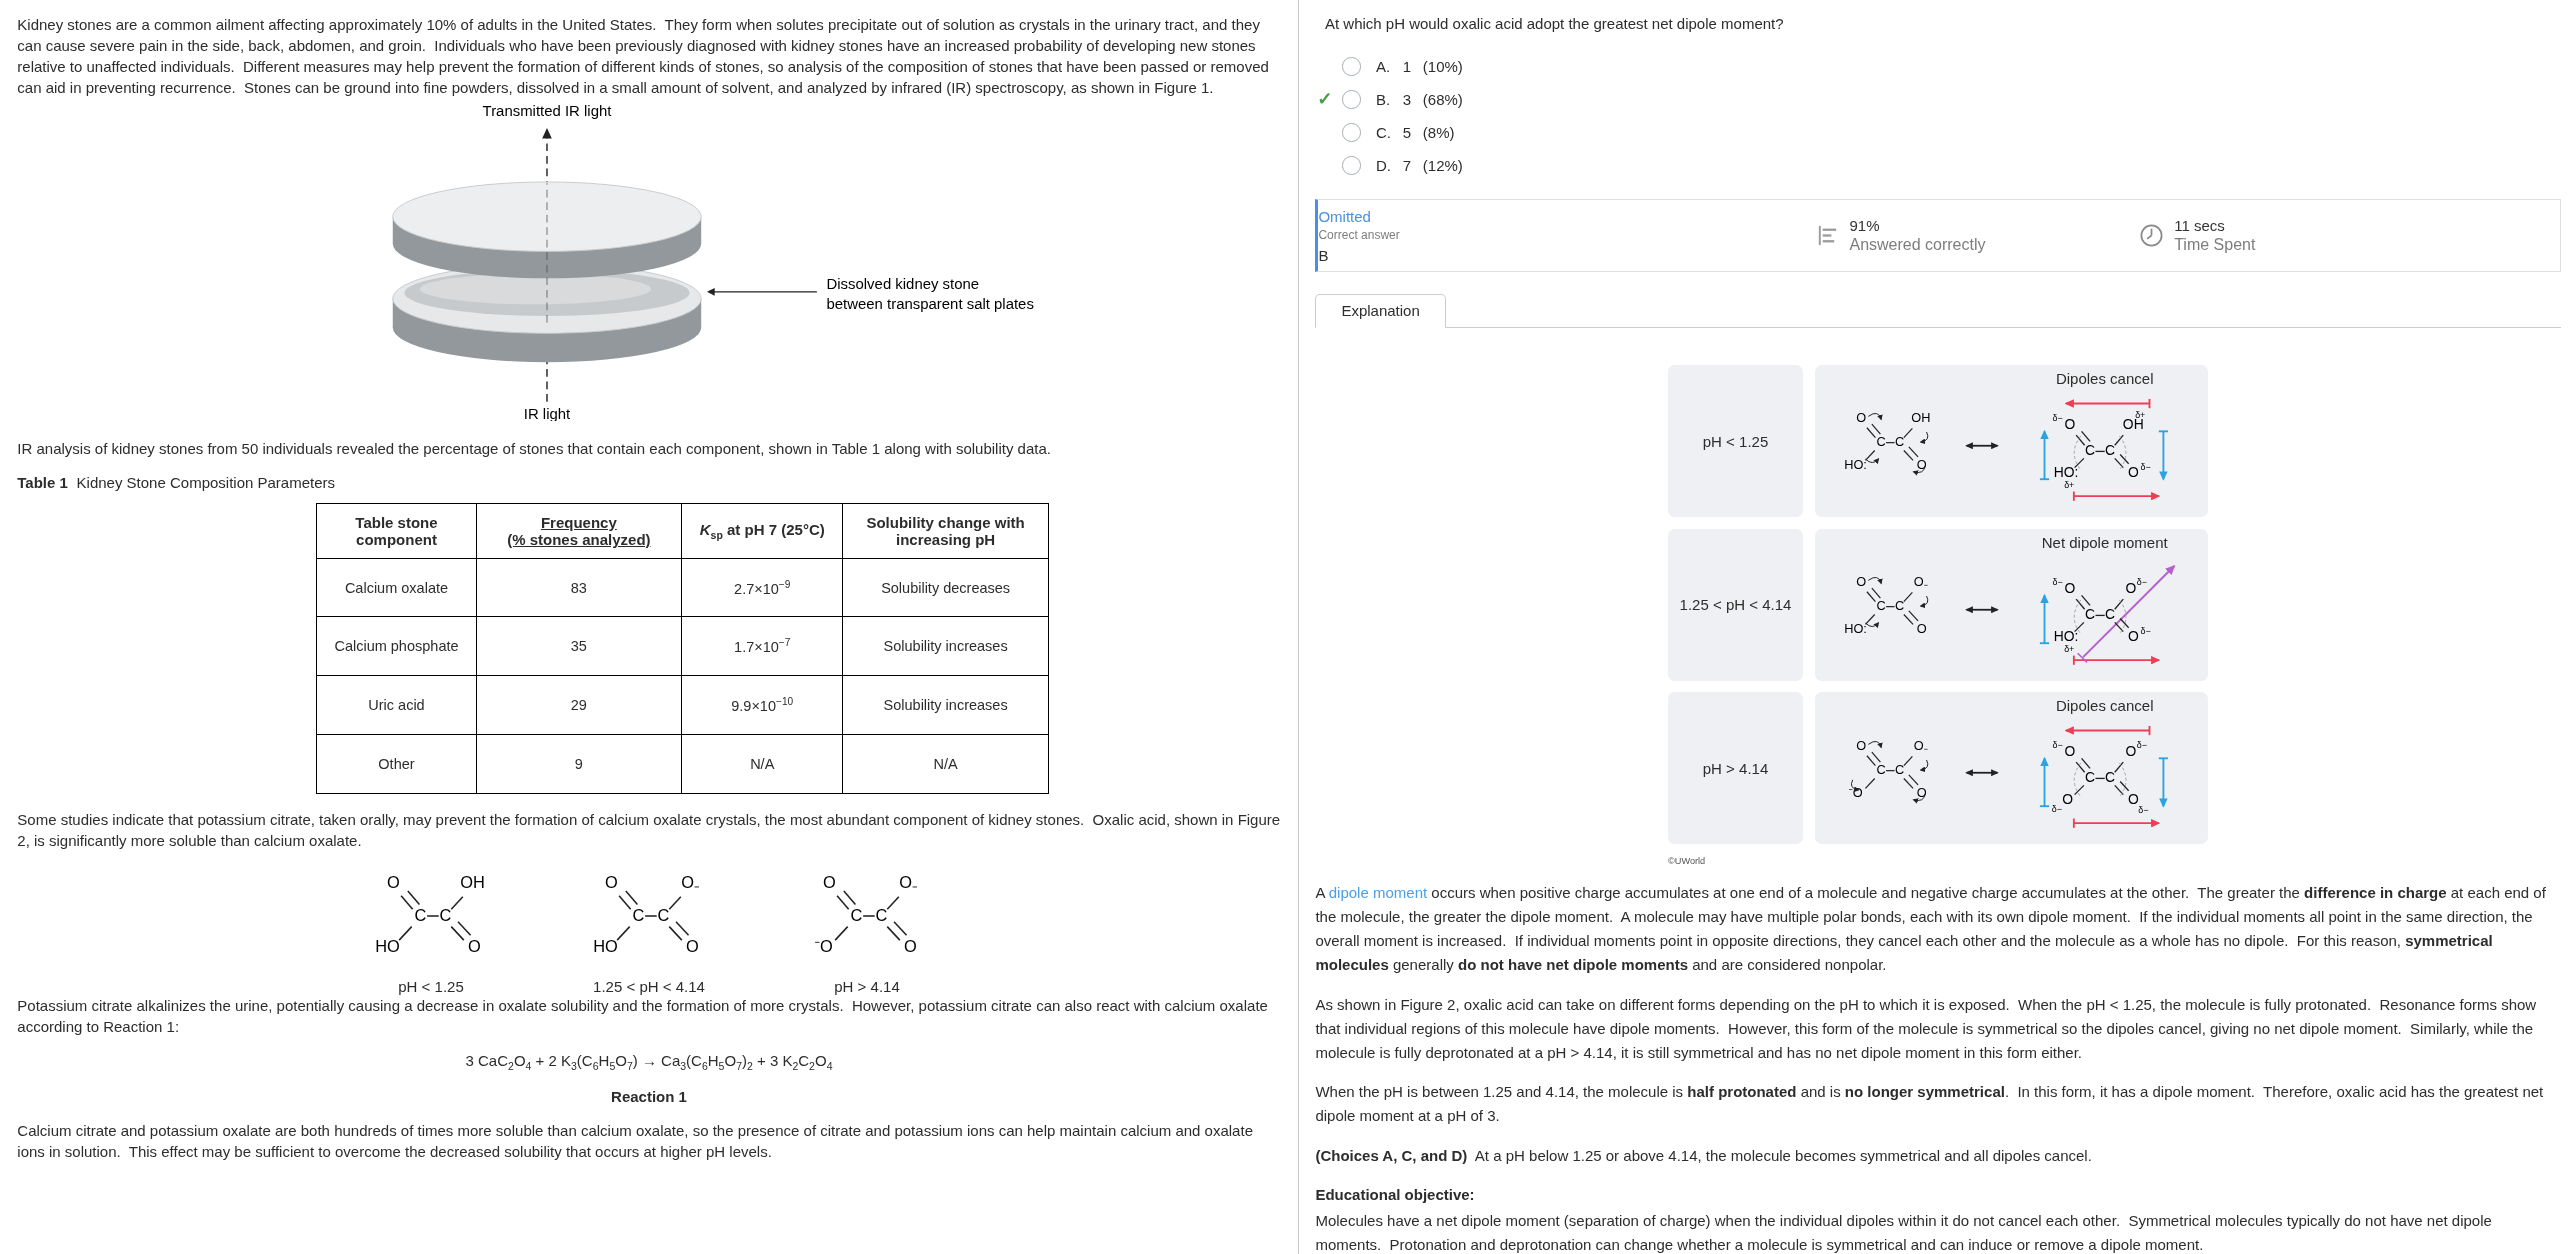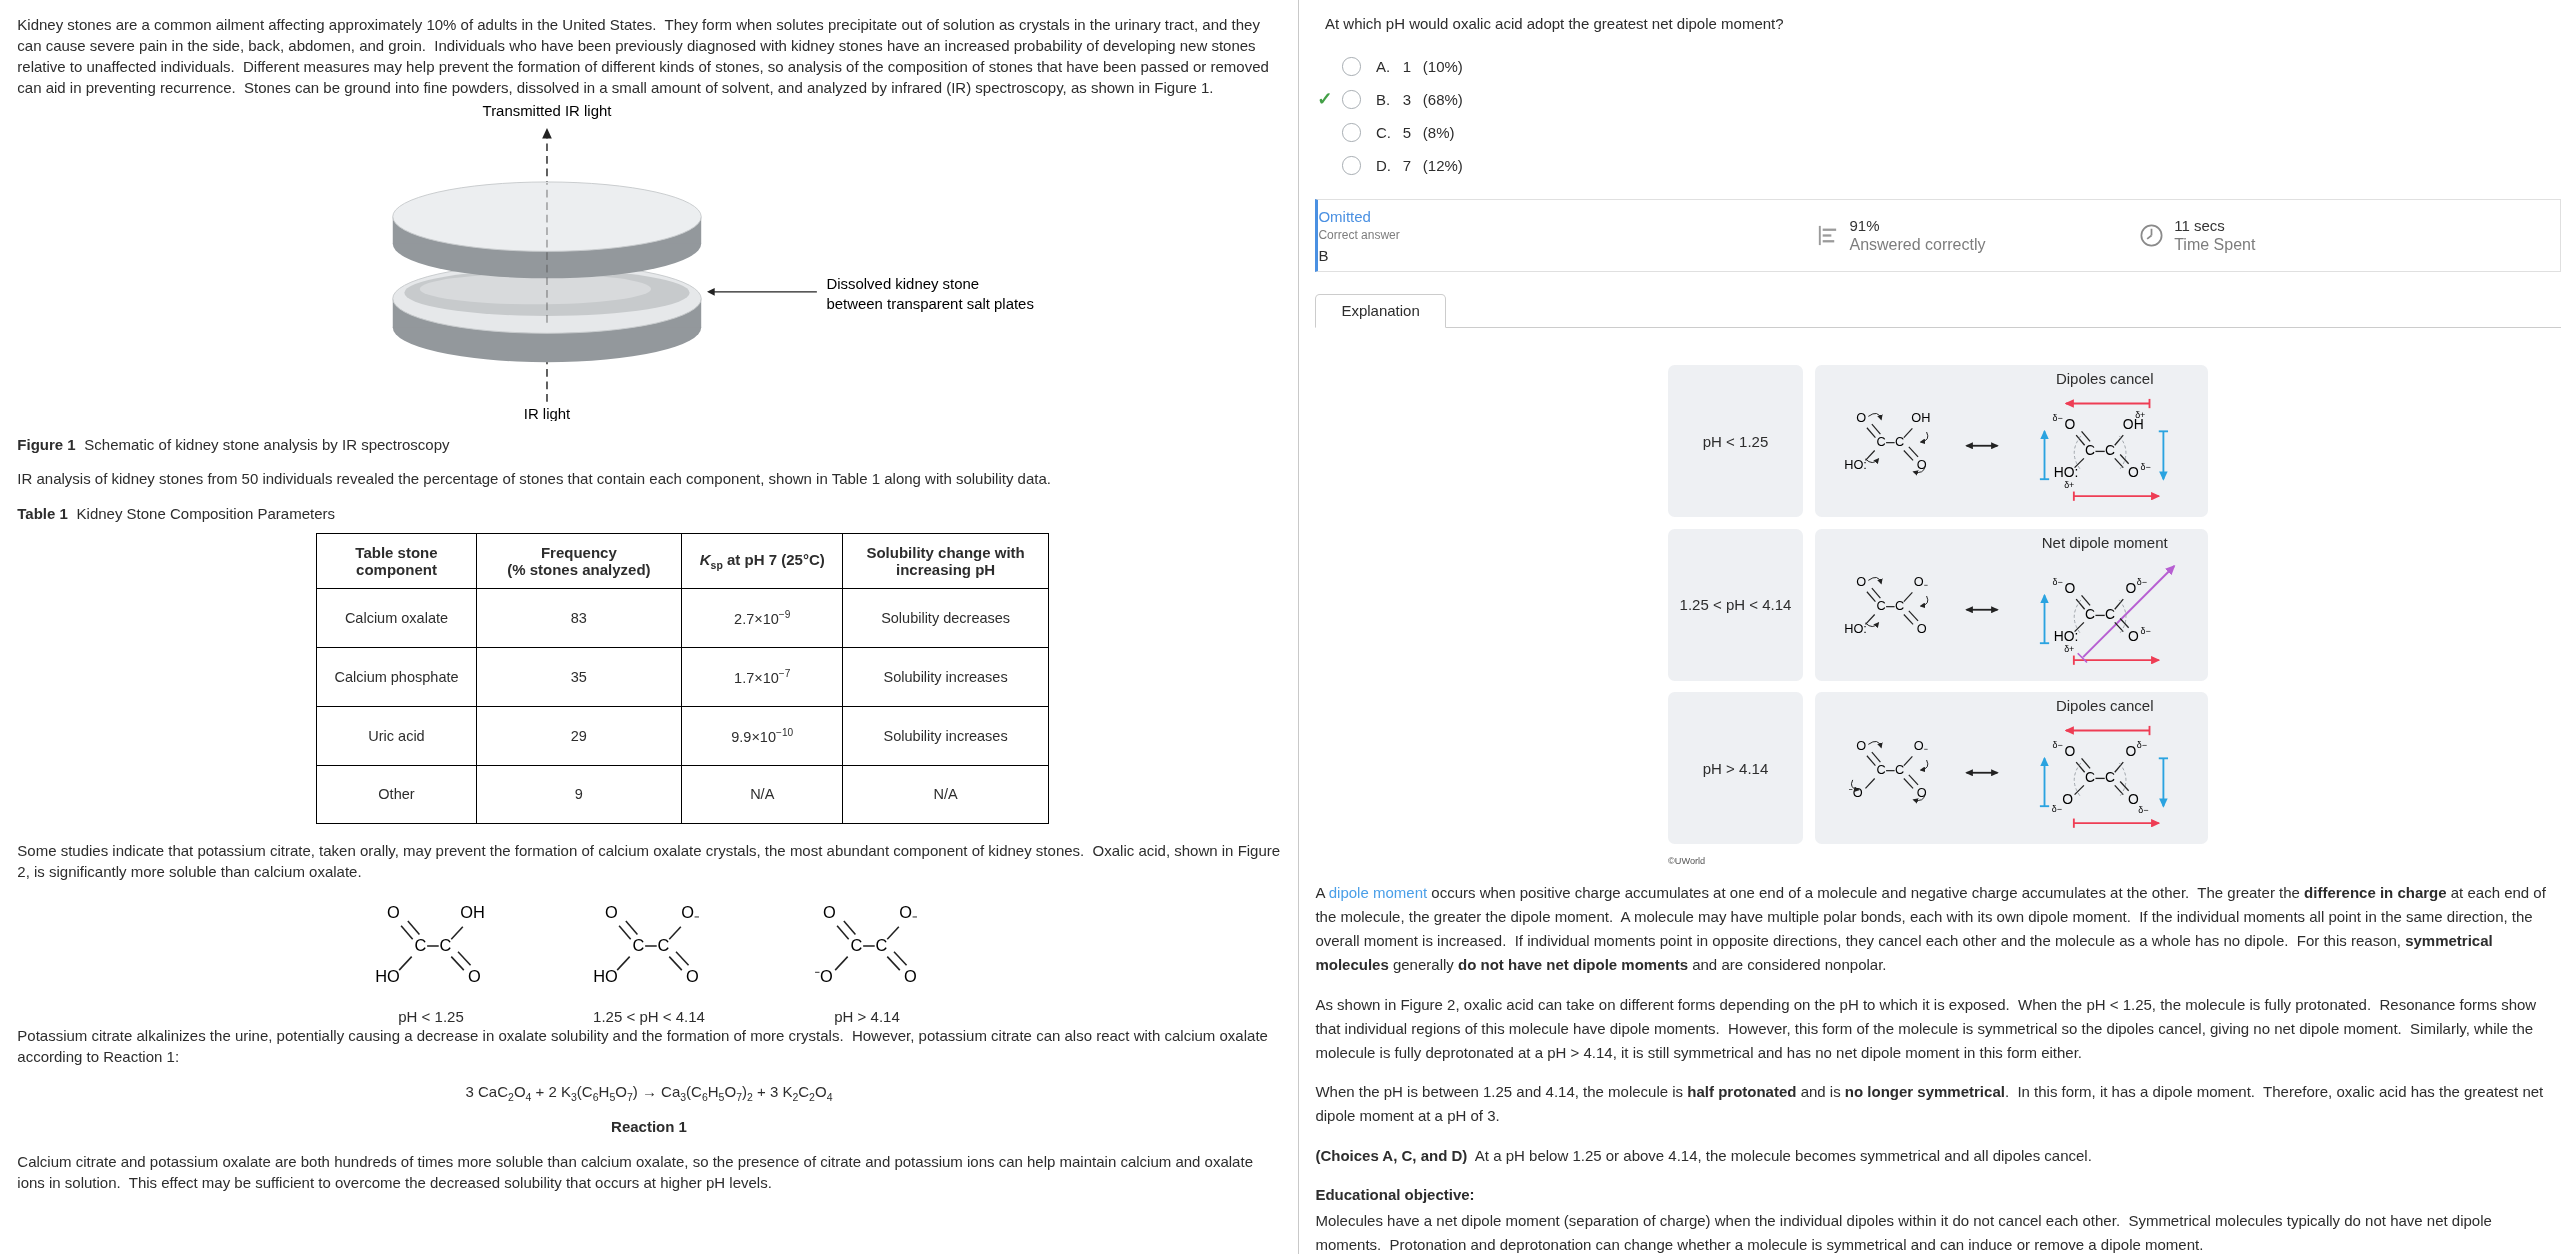--- a/index.html
+++ b/index.html
@@ -18,21 +18,21 @@
   .cap-tag{font-weight:bold;}
   .cap-txt{margin-left:8.7px;}
   
   .fig1-wrap{margin:3.9px 0 0 125px;}
   
   .t1-caption{margin:15.4px 0 0 0;}
   .t1{border-collapse:collapse;border:1.9px solid #000;margin:11.6px 0 0 299px;}
   .t1 th,.t1 td{border:1px solid #000;text-align:center;vertical-align:middle;padding:3.9px 7.7px;}
   .t1 th{font-weight:bold;height:46px;}
   .t1 td{height:50px;font-size:14.5px;}
-  .t1 .c0{width:143px;} .t1 .c1{width:189px;} .t1 .c2{width:145px;} .t1 .c3{width:189px;}
+  .t1 .c0{width:143px;} .t1 .c1{width:189px;text-decoration:underline;} .t1 .c2{width:145px;} .t1 .c3{width:189px;}
   
   .fig2-row{display:flex;justify-content:center;gap:54px;margin-top:7.7px;}
   .fig2-item{text-align:center;}
   .fig2-label{margin-top:1.9px;font-size:15px;}
   .reaction{margin:15.4px 0 0 0;text-align:center;}
   .reaction-label{margin:15.4px 0 0 0;text-align:center;font-weight:bold;}
   
   .q-text{margin:3.9px 0 0 9.6px;line-height:21px;}
   .choices{margin:15.4px 0 0 1.9px;}
   .choice-row{display:flex;align-items:center;height:33px;}
@@ -126,23 +126,20 @@
       </g>
 
       <line x1="420" y1="230" x2="420" y2="85" stroke="#4a4a4a" stroke-width="1.4" stroke-dasharray="8 5" opacity="0.55"></line>
 
       <line x1="700" y1="198" x2="588" y2="198" stroke="#222" stroke-width="1.3" marker-end="url(#m-small)"></line>
       <text x="710" y="195" font-size="15.5">Dissolved kidney stone</text>
       <text x="710" y="216" font-size="15.5">between transparent salt plates</text>
       <text x="420" y="330" text-anchor="middle" font-size="15.5">IR light</text>
     </svg>
   </div>
-  <p class="caption">
-    <span class="cap-tag">Figure 1</span><span class="cap-txt">Schematic of kidney stone analysis by IR spectroscopy</span>
-  </p>
 
   <p class="para pre" style="margin-top:13.5px;">IR analysis of kidney stones from 50 individuals revealed the percentage of stones that contain each component, shown in Table 1 along with solubility data.</p>
 
   <p class="t1-caption">
     <span class="cap-tag">Table 1</span><span class="cap-txt">Kidney Stone Composition Parameters</span>
   </p>
   <table class="t1">
     <tbody>
         <tr>
       <th class="c0">

